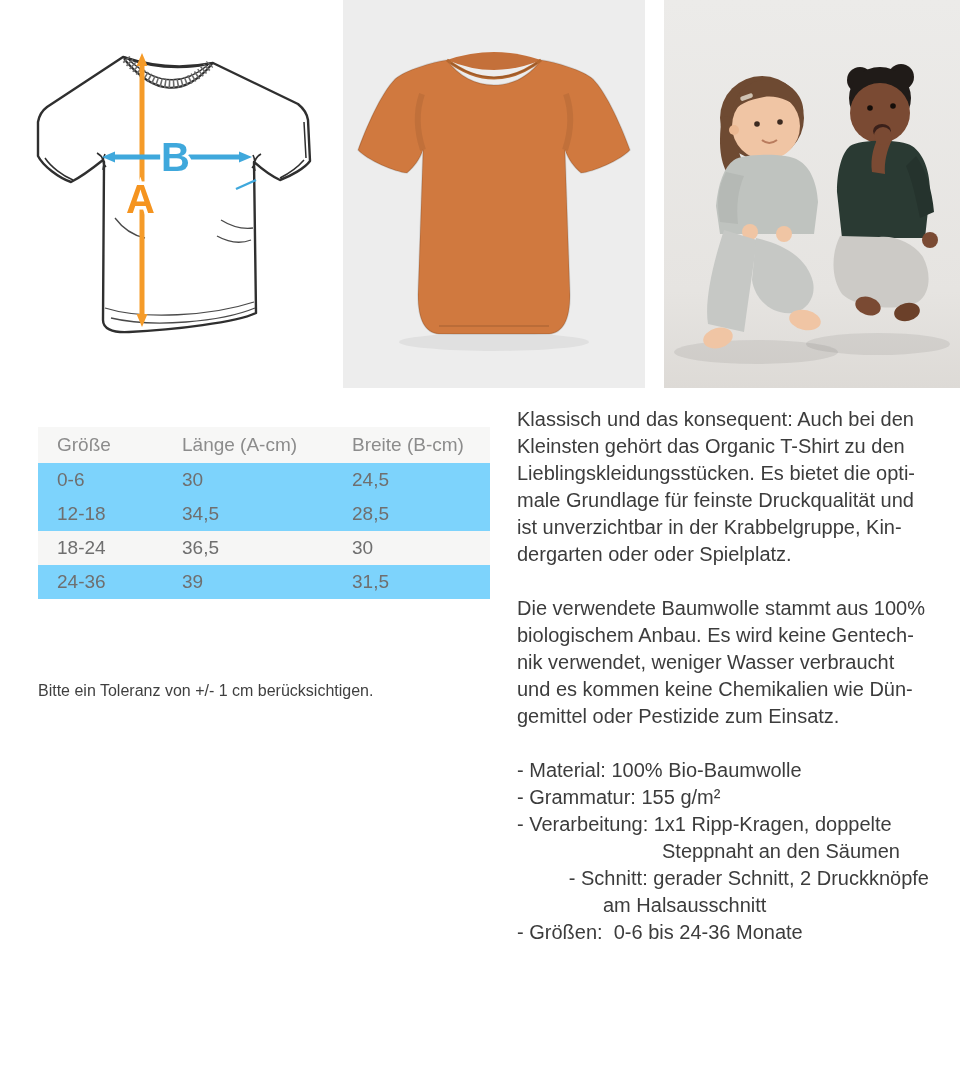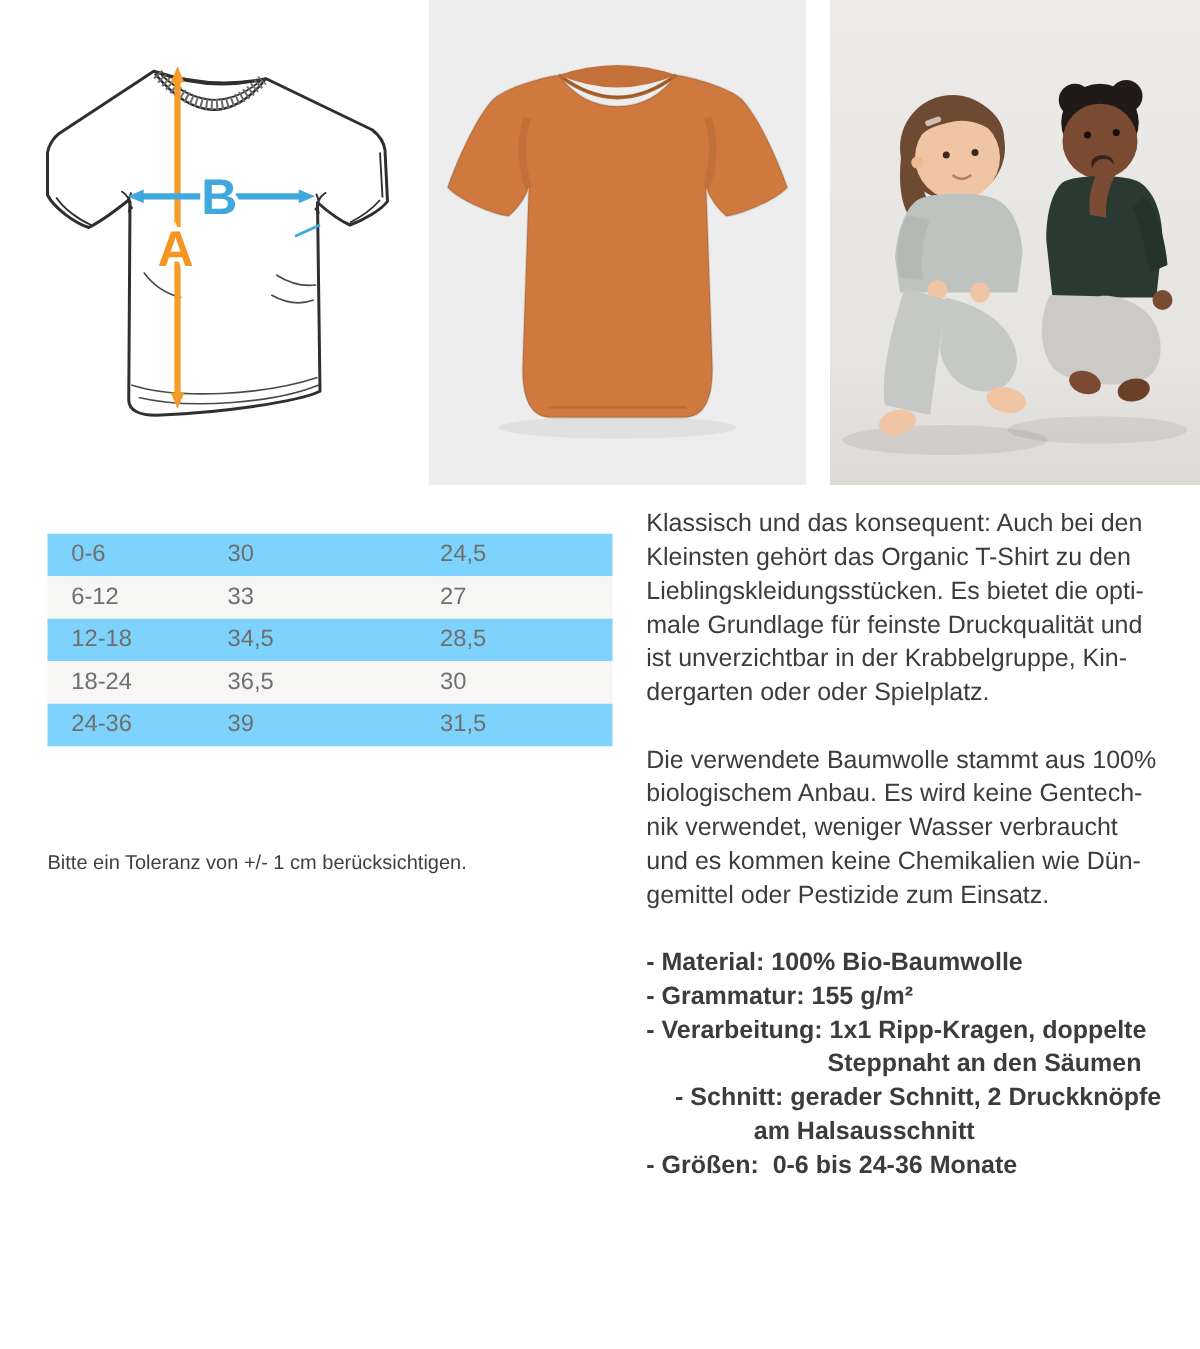--- a/index.html
+++ b/index.html
@@ -24,21 +24,21 @@
   .t-row .cell:first-child { padding-left:19px; }
   .t-row.odd  { background:#7dd3fc; color:#6f6f6f; }
   .t-row.even { background:#f6f6f5; color:#6f6f6f; }
 
   #tolerance-note { position:absolute; left:38px; top:682px; font-size:16px; color:#3f3f3f; }
 
   
   #description { position:absolute; left:517px; top:406px; width:412px; font-size:20px; line-height:27px; color:#3c3c3c; }
   #description p { margin:0 0 27px 0; hyphens:manual; }
   #spec-list { margin-top:0; }
-  .spec-line { white-space:pre-wrap;font-weight:bold; }
+  .spec-line { white-space:pre-wrap; }
 </style>
 </head>
 <body>
 
 <div class="panel" id="panel-diagram">
   <svg viewBox="0 0 305 285">
 
     <path d="M 98 7 L 22 57 C 18 60 14 66 13 72 L 13 106 C 18 116 34 128 46 132
              C 56 127 68 118 78 110 L 79 112 L 78 270
              C 78 278 86 283 104 282 C 150 280 212 272 231 263 L 229 112
@@ -145,30 +145,30 @@
       <circle cx="219" cy="136" r="9" fill="#7A4A33"></circle>
       <circle cx="266" cy="240" r="8" fill="#7A4A33"></circle>
       <path d="M 176 236 C 167 254 167 278 178 294 C 192 308 234 312 254 302 C 266 294 268 274 259 257 C 250 243 230 235 215 237 Z" fill="#CCCAC6"></path>
       <ellipse cx="204" cy="306" rx="13" ry="9" fill="#7A4A33" transform="rotate(18 204 306)"></ellipse>
       <ellipse cx="243" cy="312" rx="13" ry="9" fill="#6B4029" transform="rotate(-12 243 312)"></ellipse>
     </g>
   </svg>
 </div>
 
 <div id="size-table">
+  <div class="t-row head">
+    <div class="cell">Größe</div>
+    <div class="cell">Länge (A-cm)</div>
+    <div class="cell">Breite (B-cm)</div>
+  </div>
   <div id="table-body">
       <div class="t-row odd">
         <div class="cell">0-6</div>
         <div class="cell">30</div>
         <div class="cell">24,5</div>
-      </div>
-      <div class="t-row even">
-        <div class="cell">6-12</div>
-        <div class="cell">33</div>
-        <div class="cell">27</div>
       </div>
       <div class="t-row odd">
         <div class="cell">12-18</div>
         <div class="cell">34,5</div>
         <div class="cell">28,5</div>
       </div>
       <div class="t-row even">
         <div class="cell">18-24</div>
         <div class="cell">36,5</div>
         <div class="cell">30</div>

